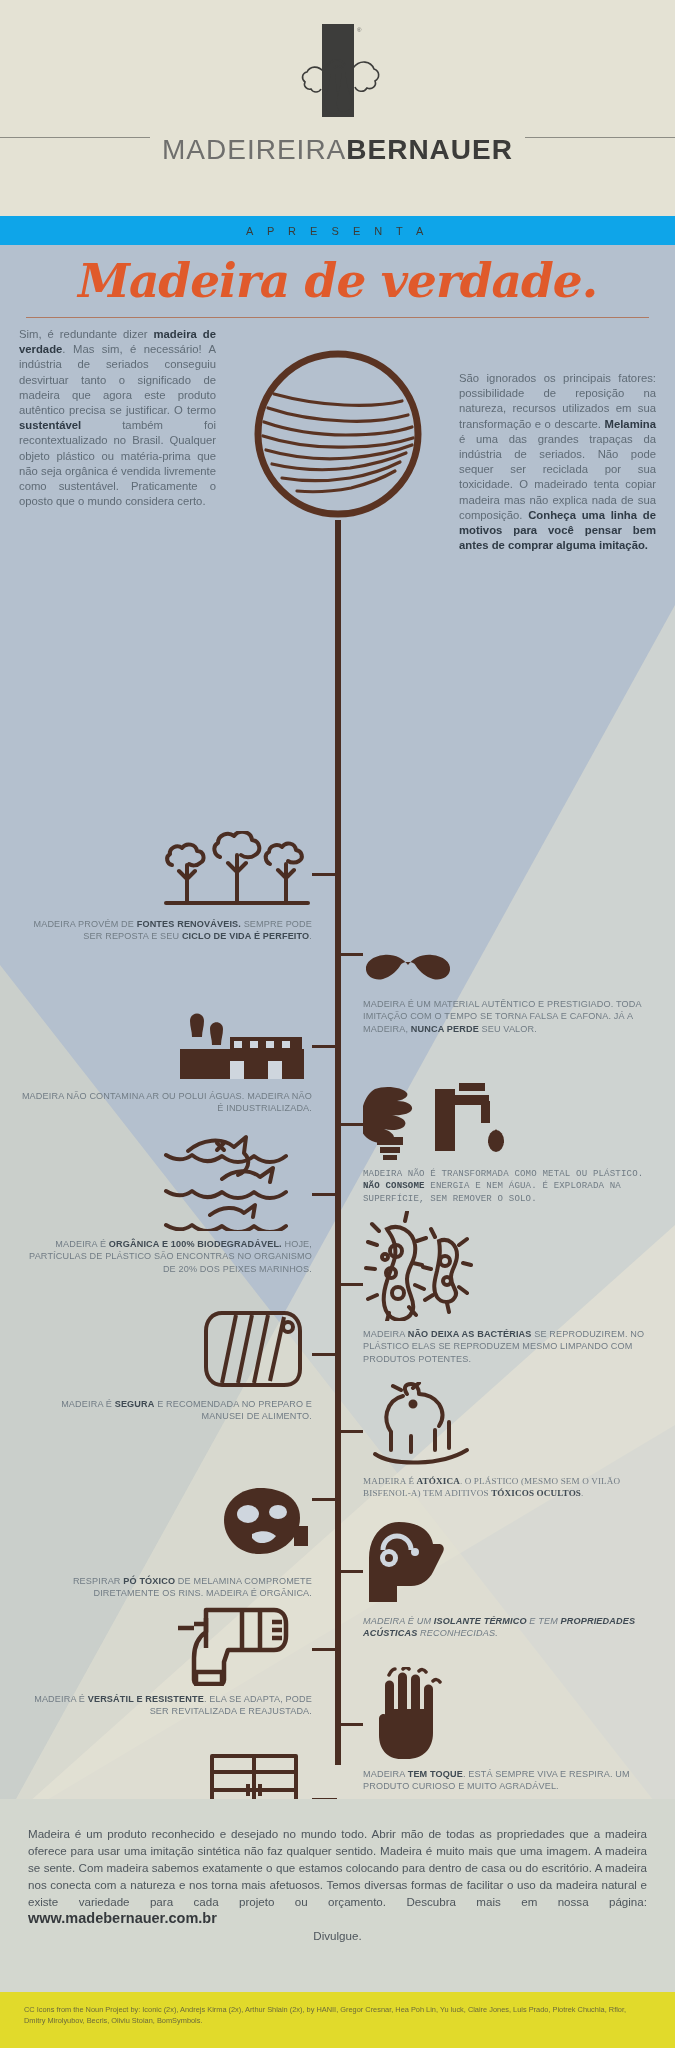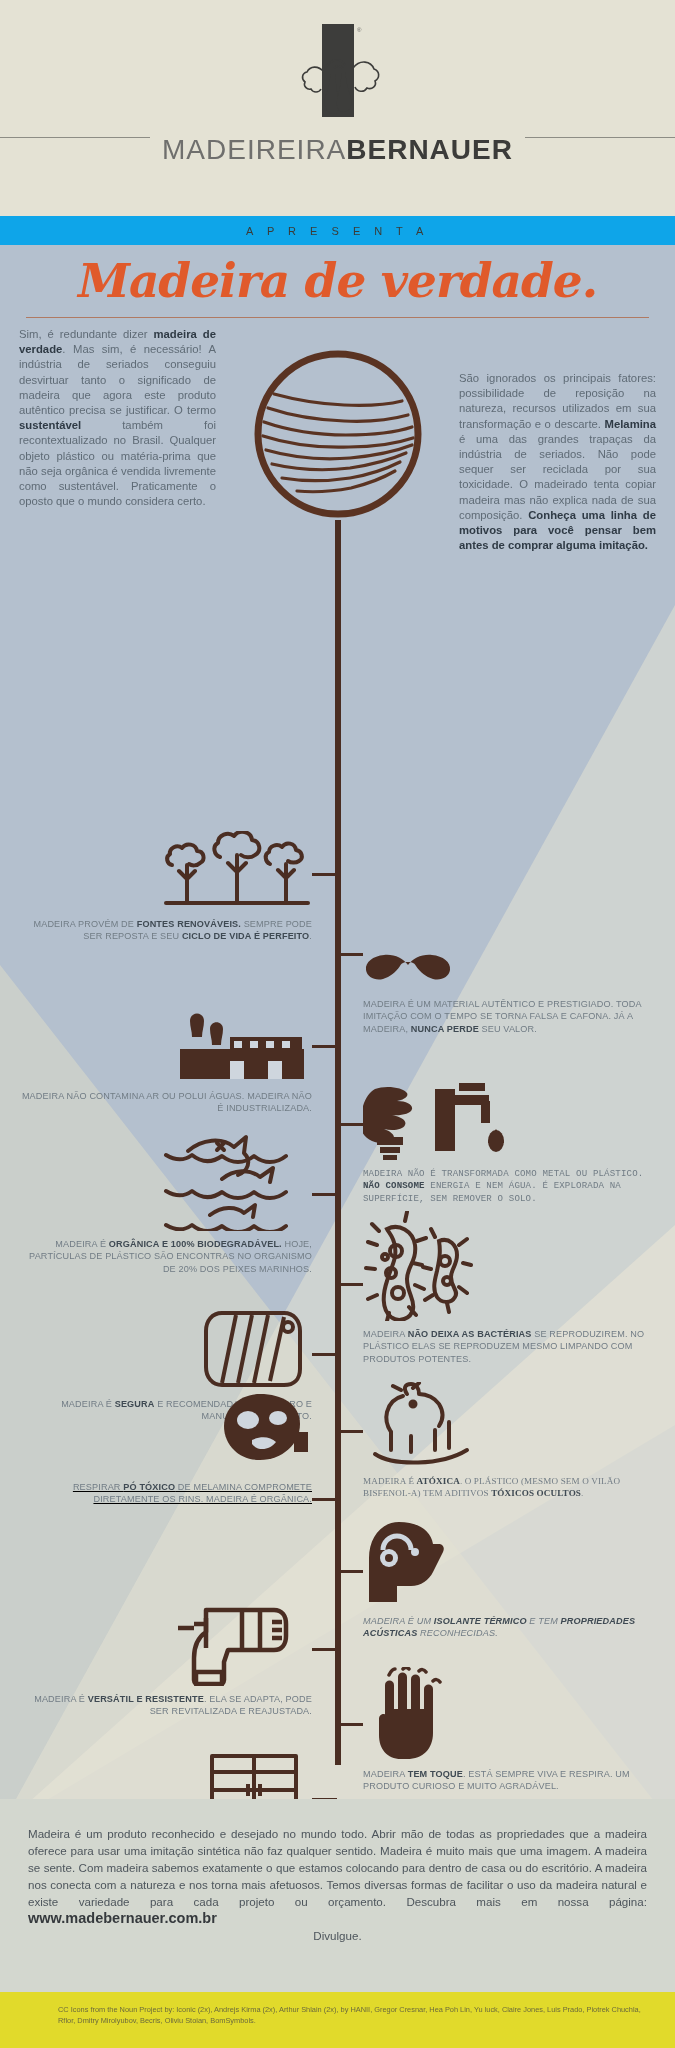--- a/index.html
+++ b/index.html
@@ -196,21 +196,20 @@
     left:0;top:1992px;
     width:675px;height:56px;
     background:#e1da2b;
     z-index:8;
   }
   .credits div{
     padding:12px 32px 0 24px;
     font-size:7.4px;
     line-height:11.4px;
     color:#6b6a3c;
-    margin-left:34px;
   }
 </style>
 </head>
 <body>
 
 <div id="page">
 
   <div class="header">
     <div class="logo-mark">
       <svg width="120" height="110" viewBox="0 0 120 110">
@@ -396,21 +395,21 @@
    <path d="M28 50v18M48 54v16M72 48v20M86 40v26"></path>
    <path d="M12 72c18 12 66 12 92-4"></path>
    <path d="M38 8l-8-4M50 6l6-5"></path>
    <circle cx="50" cy="22" r="2.5" fill="#4a2d22"></circle>
               </g>
             </svg>
           </div>
           <div class="cap"><span>MADEIRA É </span><b>ATÓXICA</b><span>. O PLÁSTICO (MESMO SEM O VILÃO BISFENOL-A) TEM ADITIVOS </span><b>TÓXICOS OCULTOS</b><span>.</span></div>
         </div>
         <div class="tick" style="top: 1185px; left: 338px; width: 25px;"></div>
-        <div class="item left" style="top: 1143px; text-decoration: underline;">
+        <div class="item left" style="top: 1237px;">
           <div class="icon">
             <svg width="100" height="86" viewBox="0 0 100 86">
               <g fill="#4a2d22">
    <path d="M48 6C28 6 12 20 12 38c0 10 4 18 10 24c6 6 14 10 26 10c22 0 40-16 40-36S70 6 48 6z"></path>
    </g>
               <g fill="#cfd6de">
    <ellipse cx="36" cy="32" rx="11" ry="9"></ellipse>
                 <ellipse cx="66" cy="30" rx="9" ry="7"></ellipse>
    <path d="M40 52c8-4 18-4 24 2c-6 8-18 10-24 2z"></path>
               </g>

